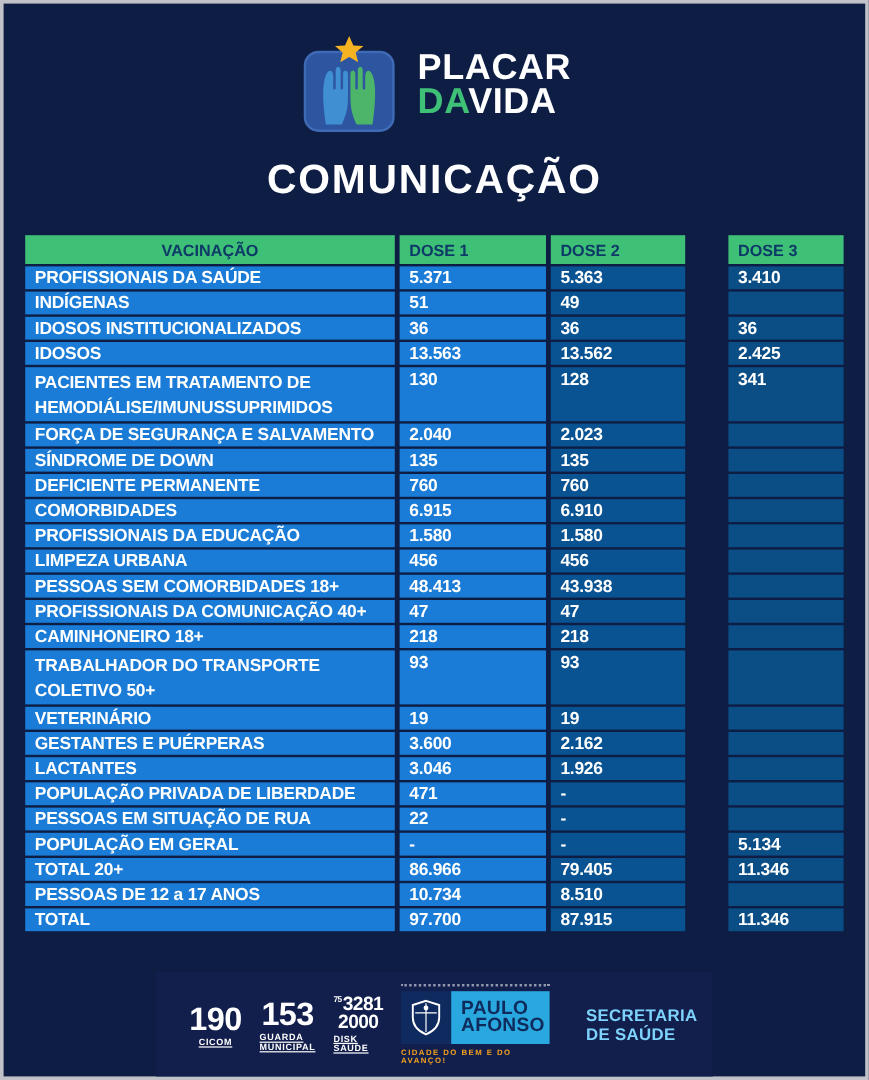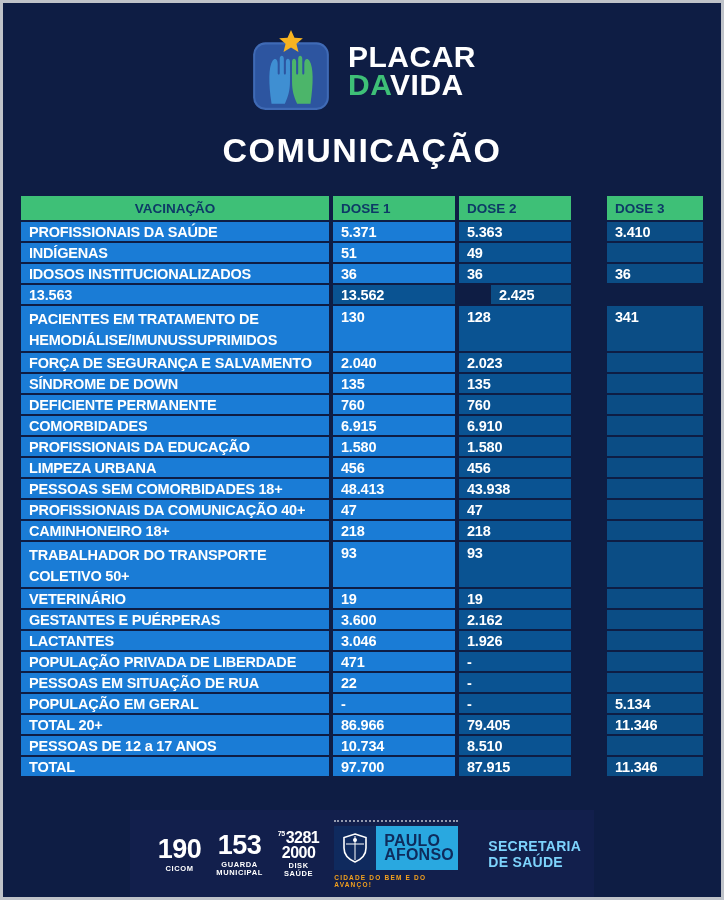--- a/index.html
+++ b/index.html
@@ -36,21 +36,21 @@
   
   .footer-bar{
     width:464px;margin:34px auto 0 auto;background:#121f4c;
     display:flex;align-items:center;justify-content:center;gap:15px;
     padding:10px 14px;box-sizing:border-box;
   }
   .contact{display:flex;flex-direction:column;align-items:center;color:#fff;line-height:1;}
   .contact .num{font-weight:800;font-size:27px;letter-spacing:-.5px;}
   .contact .num.small{font-size:16px;line-height:.92;text-align:center;}
   .contact .prefix{font-size:7px;vertical-align:top;font-weight:700;margin-right:1px;}
-  .contact .cap{font-weight:700;font-size:7.5px;letter-spacing:.6px;margin-top:2px;text-align:center;}
+  .contact .cap{font-weight:700;font-size:7.5px;letter-spacing:.6px;margin-top:2px;text-align:left;text-decoration:underline;}
   .phone-ico{width:34px;height:50px;}
   .city-logo{border-top:2px dotted rgba(255,255,255,.55);padding-top:4px;display:flex;flex-direction:column;align-items:center;}
   .city-row{display:flex;}
   .crest-box{width:42px;height:44px;background:#0f2a5e;display:flex;align-items:center;justify-content:center;}
   .city-name{
     width:82px;height:44px;background:#29a8e0;color:#0e2b5c;font-weight:800;
     font-size:16px;line-height:.9;display:flex;flex-direction:column;justify-content:center;
     padding-left:8px;box-sizing:border-box;letter-spacing:.2px;
   }
   .city-slogan{color:#f5a11d;font-weight:700;font-size:6.5px;letter-spacing:1.2px;margin-top:4px;}
@@ -105,20 +105,23 @@
     </div>
     <div class="trow">
       <div class="cell c0">
         <span>IDOSOS INSTITUCIONALIZADOS</span>
       </div>
       <div class="cell c1">36</div>
       <div class="cell c2">36</div>
       <div class="cell c3">36</div>
     </div>
     <div class="trow">
+      <div class="cell c0">
+        <span>IDOSOS</span>
+      </div>
       <div class="cell c1">13.563</div>
       <div class="cell c2">13.562</div>
       <div class="cell c3">2.425</div>
     </div>
     <div class="trow tall">
       <div class="cell c0">
         <span>PACIENTES EM TRATAMENTO DE</span>
         <span>HEMODIÁLISE/IMUNUSSUPRIMIDOS</span>
       </div>
       <div class="cell c1">130</div>

